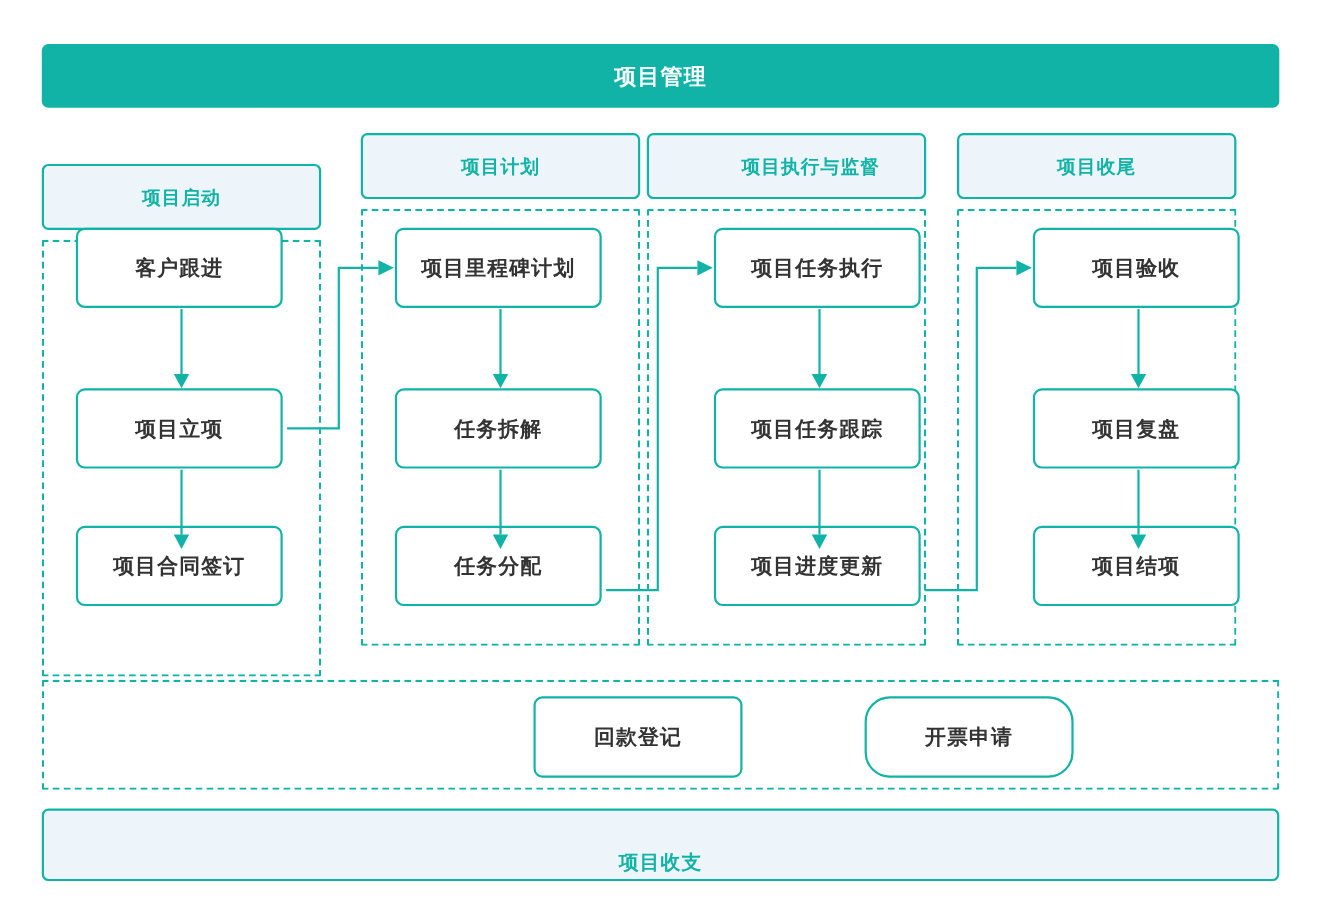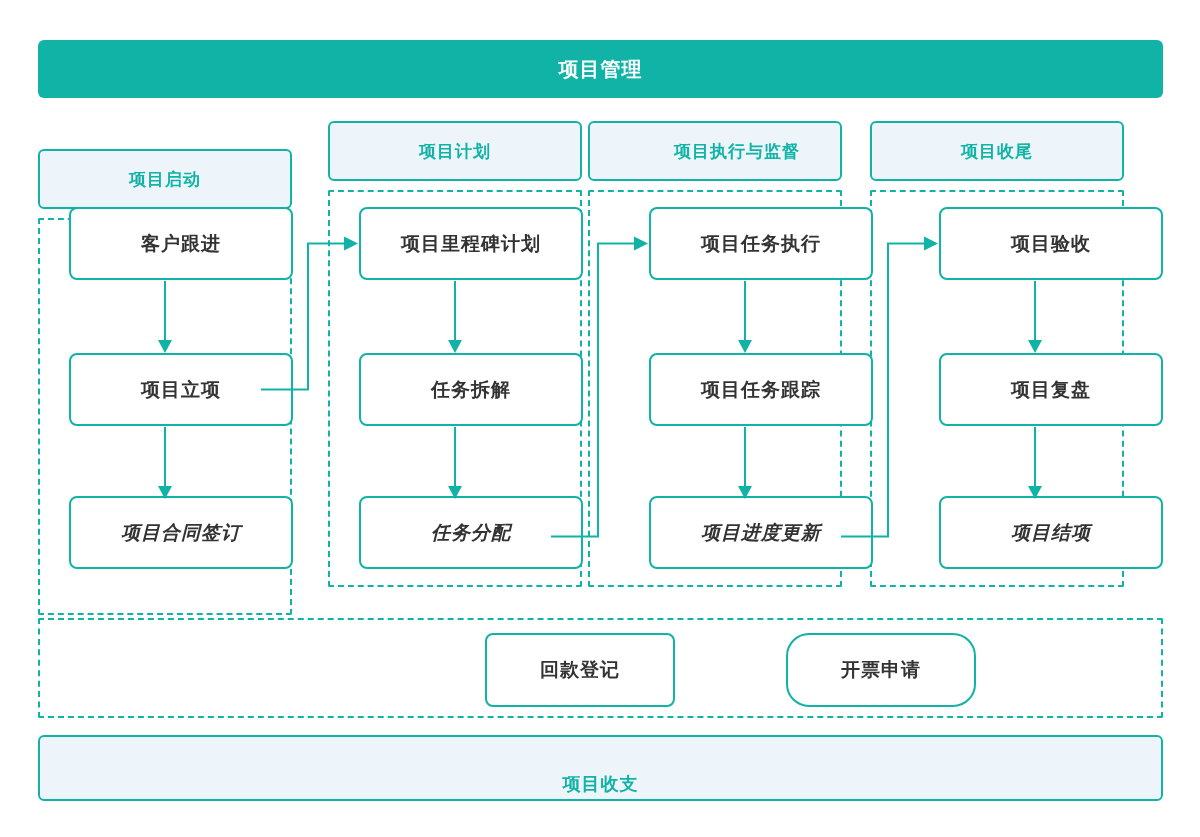--- a/index.html
+++ b/index.html
@@ -45,33 +45,33 @@
     border: 2px dashed var(--teal);
     border-radius: 2px;
     background: transparent;
   }
   .x1 { left: 38px; margin-top: 28px; }
   .x2 { left: 328px; }
   .x3 { left: 588px; padding-left: 44px; }
   .x4 { left: 870px; }
   .node {
     position: absolute;
-    width: 224px; height: 73px;
+    width: 188px; height: 73px;
     background: var(--white);
     border: 2px solid var(--teal);
     border-radius: 8px;
     display: flex; align-items: center; justify-content: center;
     z-index: 2;
   }
   .node span {
     color: var(--node-text); font-size: 19px; font-weight: 700; letter-spacing: 1px;
   }
   .row1 { top: 207px; }
   .row2 { top: 353px; }
-  .row3 { top: 496px; font-style: italic; }
+  .row3 { top: 478px; }
   .nx1 { left: 69px; }
   .nx2 { left: 359px; }
   .nx3 { left: 649px; }
   .nx4 { left: 939px; }
   .finance-group {
     position: absolute;
     left: 38px; top: 618px; width: 1125px; height: 100px;
     border: 2px dashed var(--teal);
     border-radius: 2px;
   }

